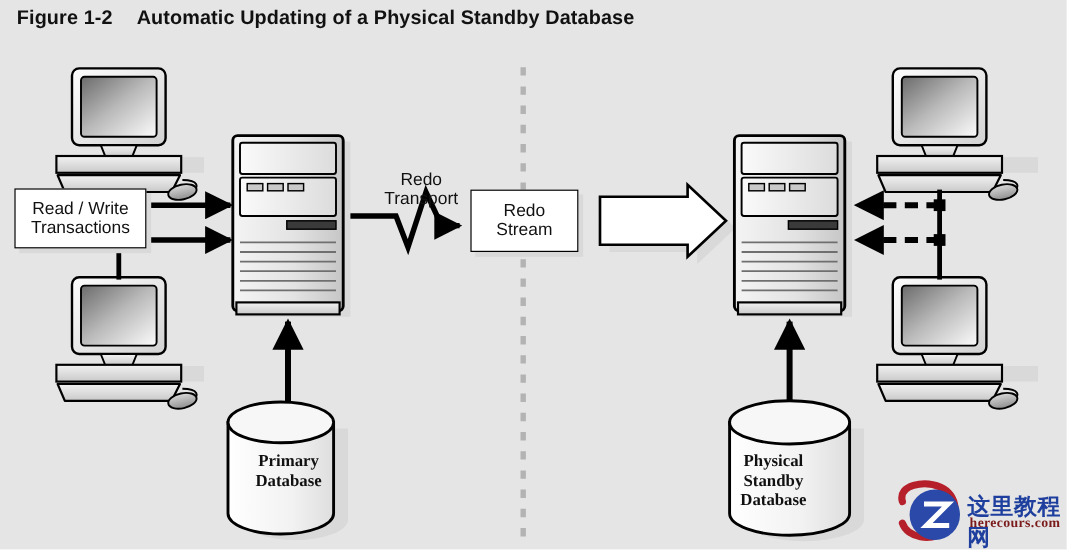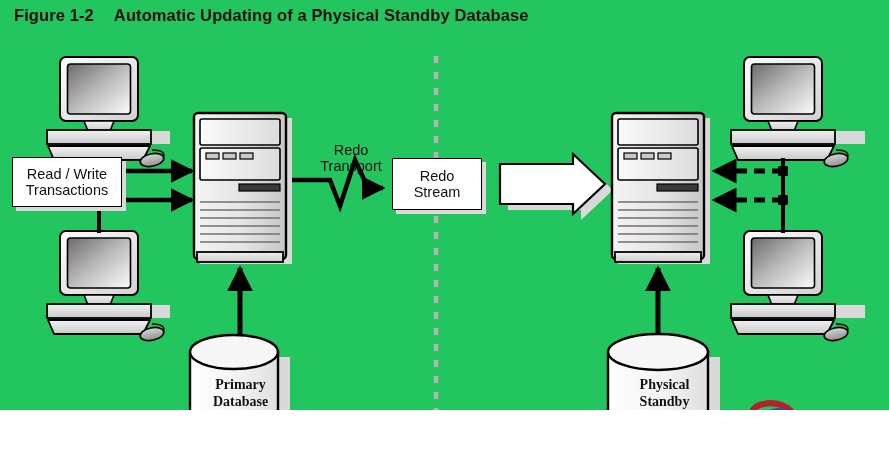--- a/index.html
+++ b/index.html
@@ -6,22 +6,22 @@
     margin: 0;
     padding: 0;
     background: #ffffff;
   }
   body {
     font-family: "Liberation Sans", sans-serif;
   }
   #page {
     position: relative;
     width: 889px;
-    height: 410px;
-    background: #22c55e;
+    height: 458px;
+    background: #e5e5e5;
     overflow: hidden;
   }
   
   #figure-title {
     position: absolute;
     left: 14px;
     top: 6px;
     font-size: 16.5px;
     font-weight: bold;
     color: #111111;
@@ -80,21 +80,21 @@
     position: absolute;
     font-size: 14px;
     font-weight: bold;
     color: #111111;
     text-align: center;
     line-height: 1.18;
     white-space: pre-line;
     font-family: Liberation Serif, serif;
   }
   #label-primary-db { left: 183px; top: 377px; width: 115px; }
-  #label-standby-db { left: 601px; top: 377px; width: 127px; text-align: center; }
+  #label-standby-db { left: 581px; top: 377px; width: 127px; text-align: center; }
 
   
   #watermark {
     position: absolute;
     left: 748px;
     top: 406px;
     width: 140px;
     height: 50px;
   }
   #watermark .wm-cn {

